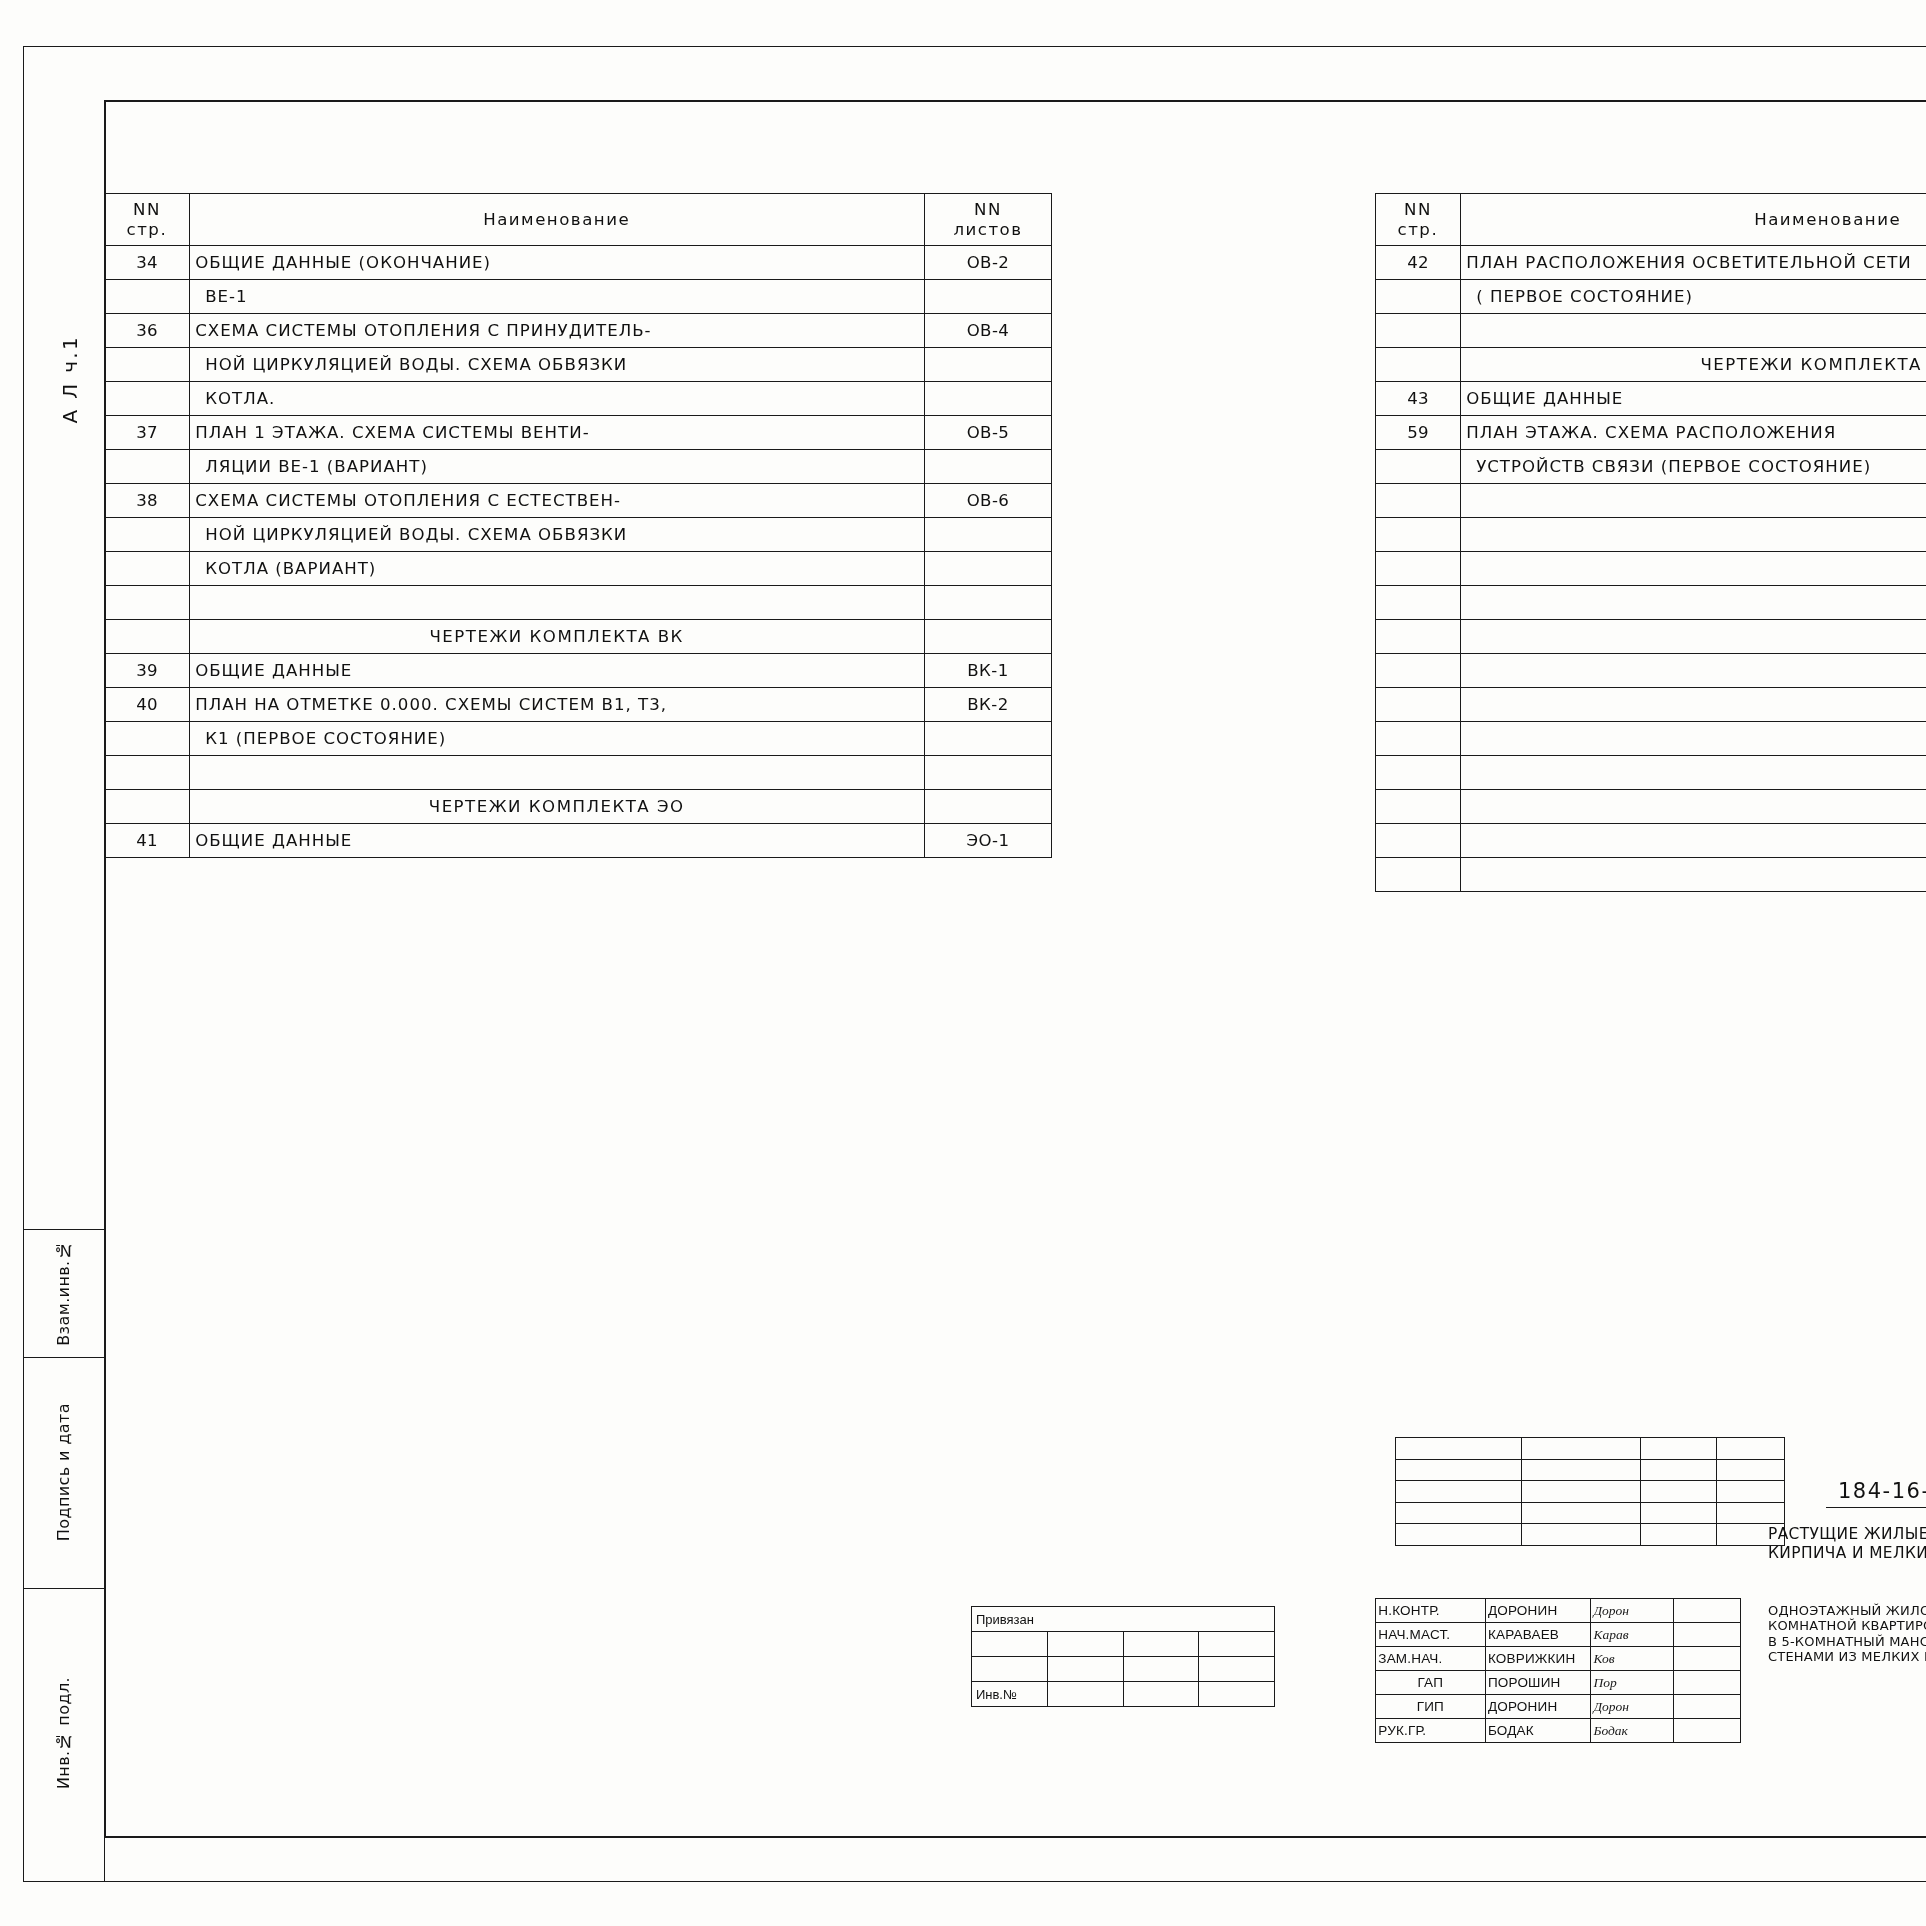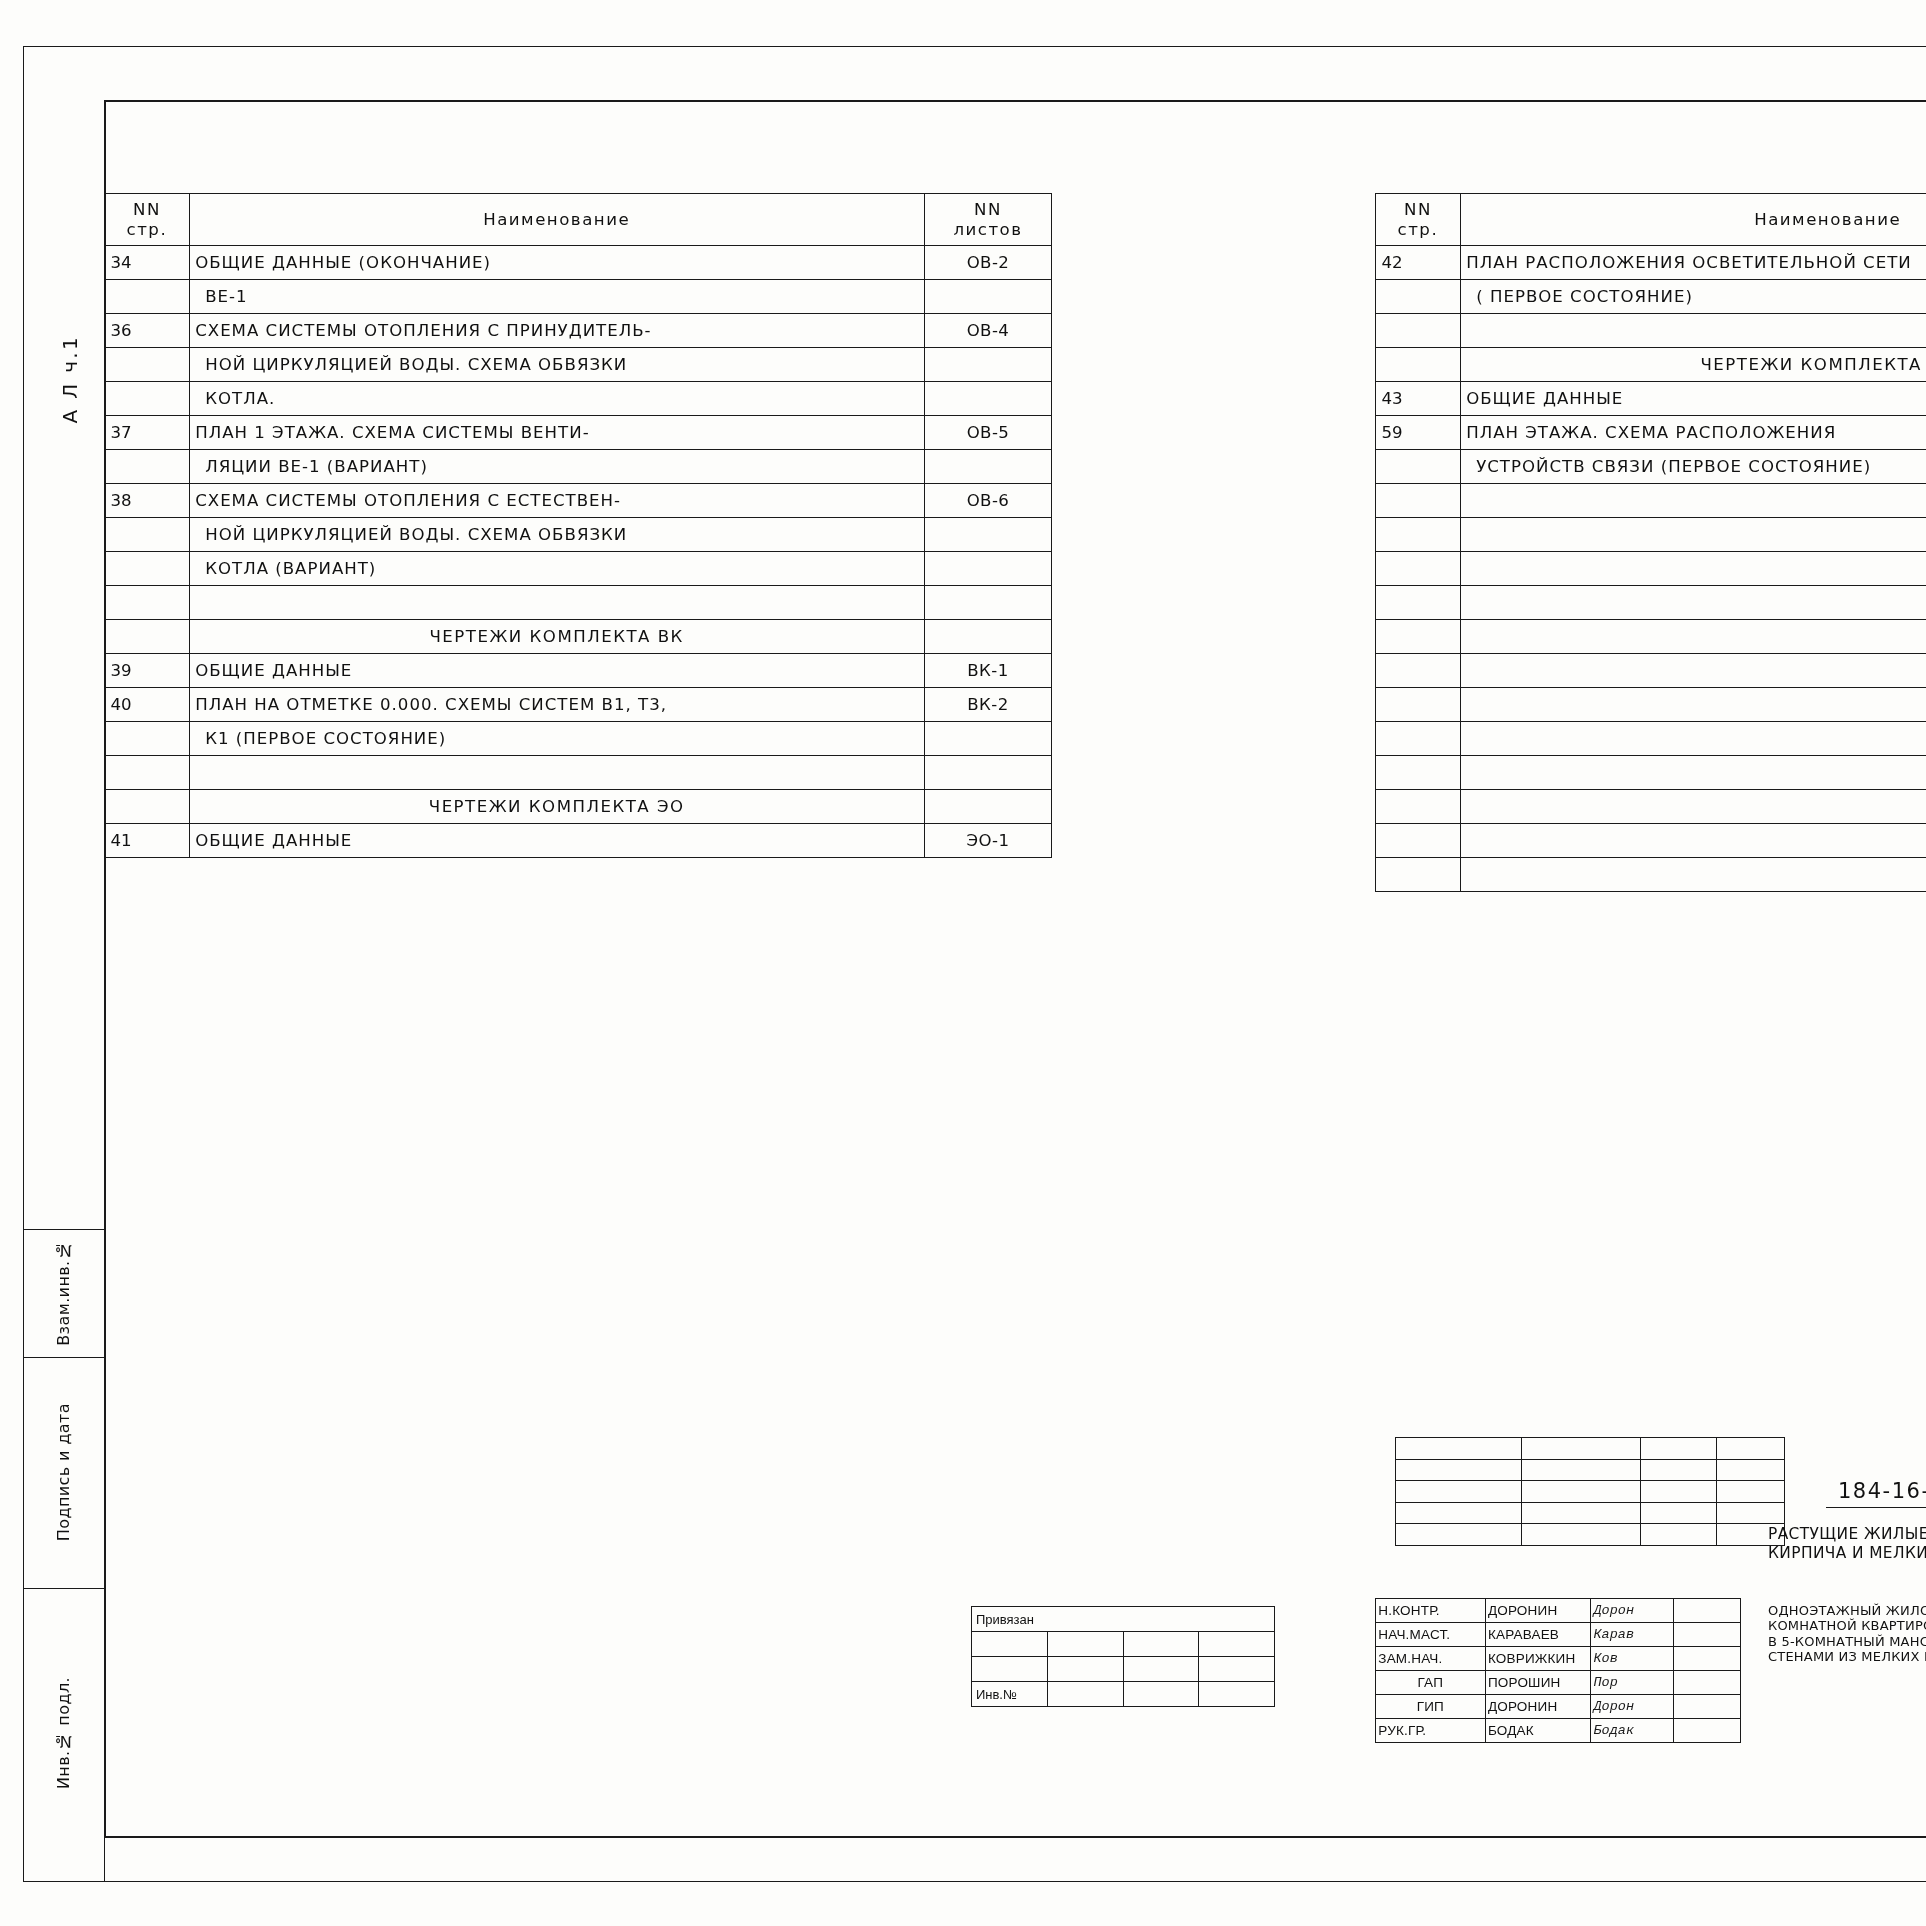--- a/index.html
+++ b/index.html
@@ -94,21 +94,21 @@
     white-space: nowrap;
     overflow: hidden;
   }
   table.contents th {
     font-weight: normal;
     text-align: center;
     height: 51px;
     line-height: 1.18;
     letter-spacing: 1.5px;
   }
-  .c-num  { width: 73px;  text-align: left; }
+  .c-num  { width: 73px;  text-align: center; }
   .c-name { width: 713px; text-align: left; letter-spacing: 1px; }
   .c-sheets { width: 116px; text-align: center; letter-spacing: 0.4px; }
 
   .center { text-align: center !important; letter-spacing: 1.5px; }
   .indent { padding-left: 15.4px !important; }
 
   
   .empty-grid {
     position: absolute;
     left: 1395px;
@@ -151,21 +151,21 @@
     border: 1.5px solid #1a1a1a;
     font-size: 13.5px;
     height: 23px;
     padding: 0 2.3px;
     vertical-align: middle;
     white-space: nowrap;
     overflow: hidden;
   }
   .sig-role { width: 104px; letter-spacing: 0.2px; }
   .sig-name { width: 100px; letter-spacing: 0.2px; }
-  .sig-sign { width: 77px; font-family: Liberation Mono, monospace; font-style: italic; font-size: 13px; color:#1a1a1a; }
+  .sig-sign { width: 77px; font-family: Liberation Serif, serif; font-style: italic; font-size: 13px; color:#1a1a1a; }
   .sig-date { width: 62px; }
 
   
   .code-no {
     position: absolute;
     left: 1838px;
     top: 1479px;
     font-size: 21px;
     letter-spacing: 1.5px;
     font-family: "DejaVu Sans", sans-serif;

